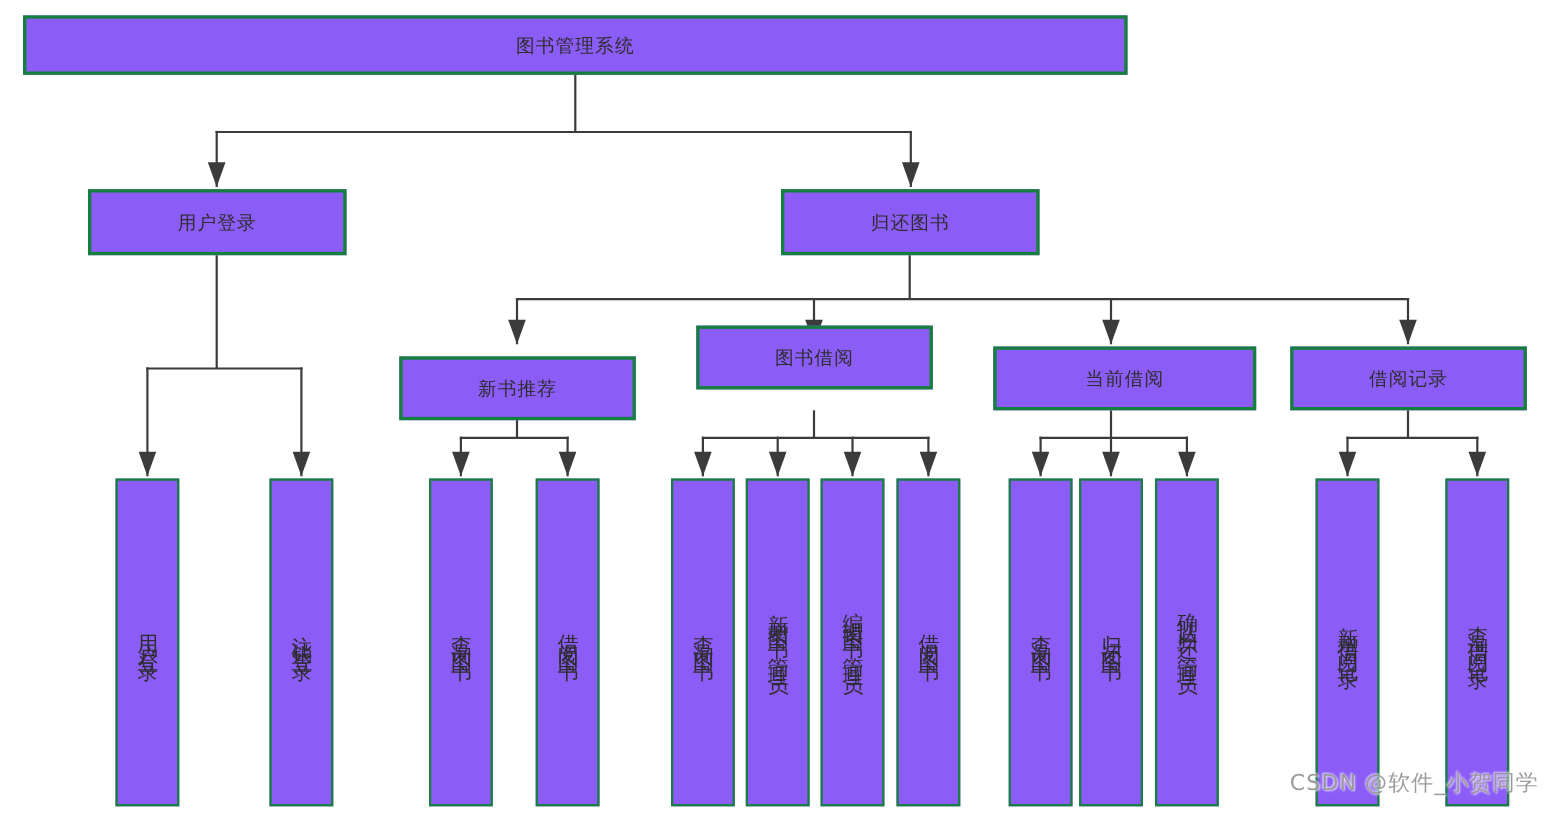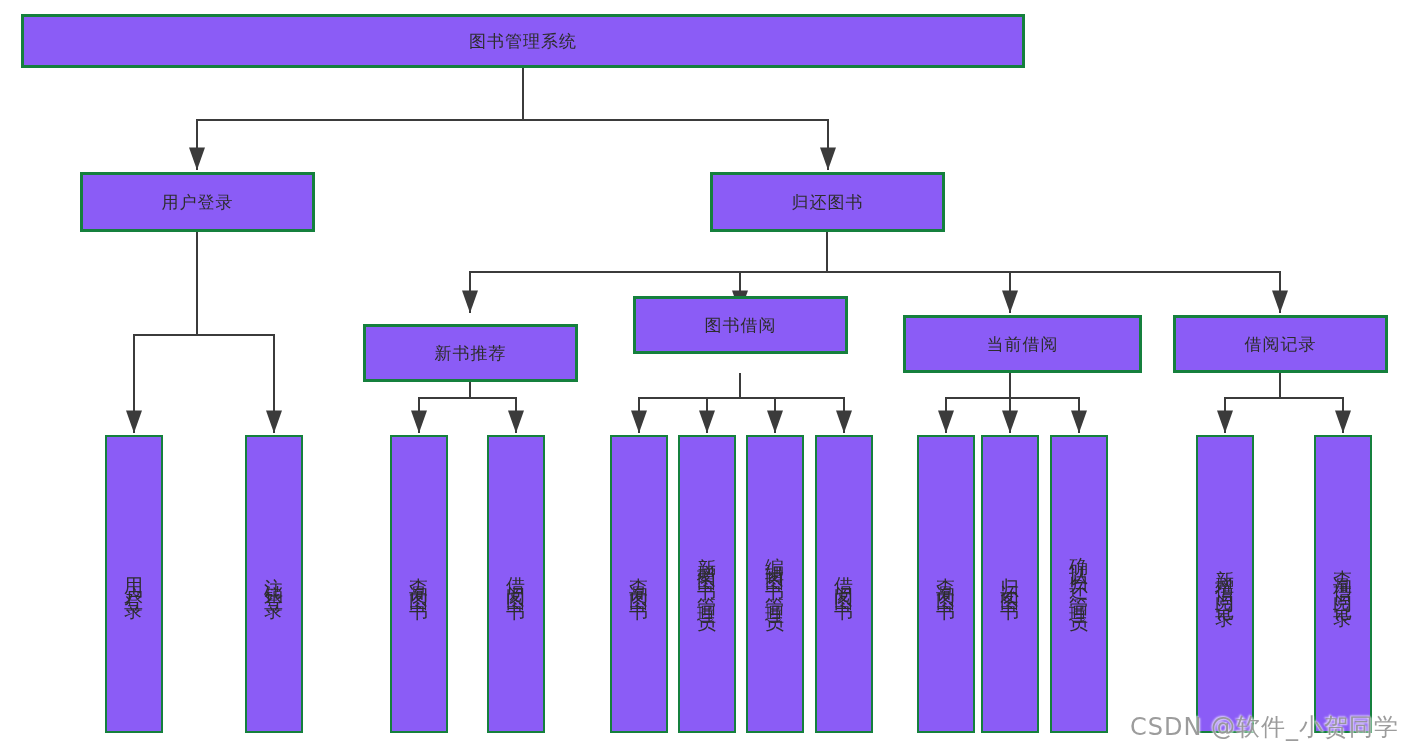--- a/index.html
+++ b/index.html
@@ -44,22 +44,22 @@
     text-orientation: mixed;
     font-size: 19px;
     letter-spacing: 8px;
     line-height: 1;
     color: #2d2d2d;
     white-space: nowrap;
   }
   .watermark {
     position: absolute;
     right: 6px;
-    bottom: 4px;
-    font-size: 24px;
+    bottom: 22px;
+    font-size: 20px;
     color: rgba(148, 148, 148, 0.92);
     letter-spacing: 1px;
     z-index: 5;
     text-shadow: 1px 1px 2px rgba(255,255,255,0.85), -1px -1px 2px rgba(255,255,255,0.85);
     margin-left: 11px;
   }
 </style>
 </head>
 <body>
 

